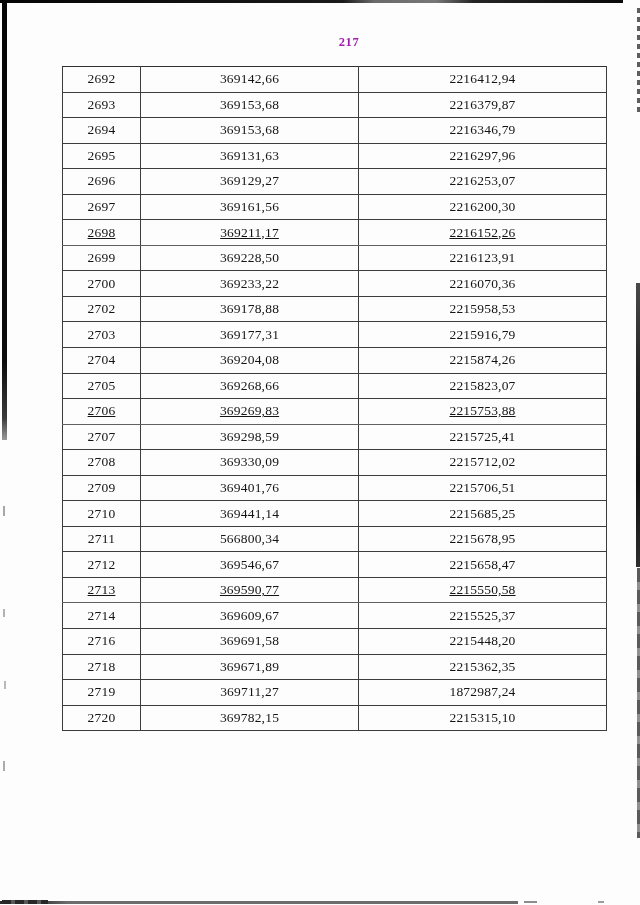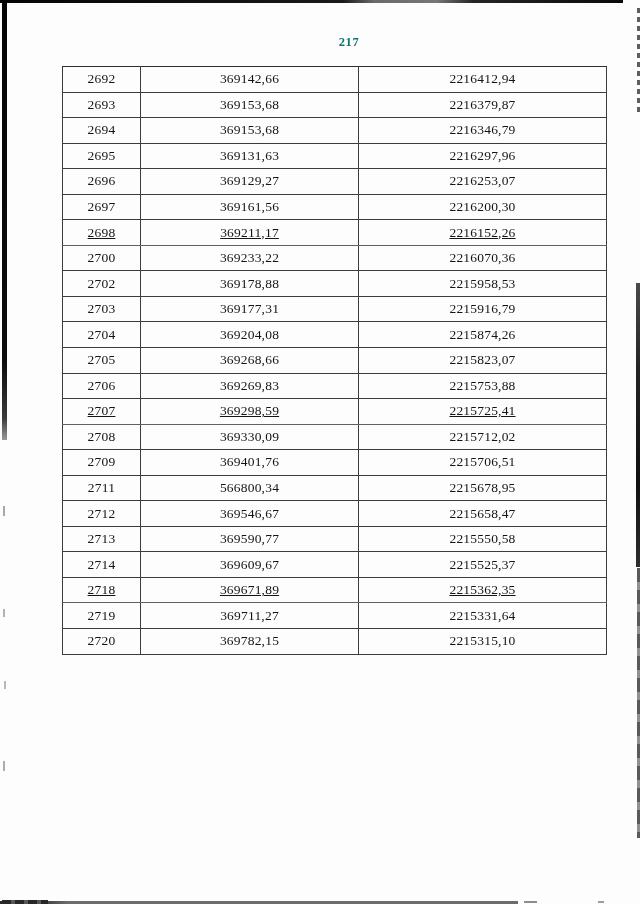--- a/index.html
+++ b/index.html
@@ -59,21 +59,21 @@
     background: repeating-linear-gradient(to right, #272727 0 9px, #585858 9px 13px);
   }
   .scan-bottom-dash { position: absolute; left: 524px; top: 901px; width: 13px; height: 2px; background: #8d8d8d; }
   .scan-bottom-dot  { position: absolute; left: 598px; top: 901px; width: 6px;  height: 2px; background: #9d9d9d; }
 
   
   .page-number {
     position: absolute; top: 35px; left: 349px;
     transform: translateX(-50%);
     font-size: 12.5px; font-weight: bold;
-    letter-spacing: 0.6px; color: #0f766e;
+    letter-spacing: 0.6px; color: #a21caf;
   }
 
   
   table.coords {
     position: absolute; left: 62px; top: 66px;
     width: 544px;
     border-collapse: collapse;
     table-layout: fixed;
     border: 1.5px solid #2d2d2d;
     padding-left: 25px;
@@ -151,20 +151,25 @@
           <td>2697</td>
           <td>369161,56</td>
           <td>2216200,30</td>
         </tr>
         <tr>
           <td>2698</td>
           <td>369211,17</td>
           <td>2216152,26</td>
         </tr>
         <tr>
+          <td>2699</td>
+          <td>369228,50</td>
+          <td>2216123,91</td>
+        </tr>
+        <tr>
           <td>2700</td>
           <td>369233,22</td>
           <td>2216070,36</td>
         </tr>
         <tr>
           <td>2702</td>
           <td>369178,88</td>
           <td>2215958,53</td>
         </tr>
         <tr>
@@ -196,48 +201,58 @@
           <td>2708</td>
           <td>369330,09</td>
           <td>2215712,02</td>
         </tr>
         <tr>
           <td>2709</td>
           <td>369401,76</td>
           <td>2215706,51</td>
         </tr>
         <tr>
+          <td>2710</td>
+          <td>369441,14</td>
+          <td>2215685,25</td>
+        </tr>
+        <tr>
           <td>2711</td>
           <td>566800,34</td>
           <td>2215678,95</td>
         </tr>
         <tr>
           <td>2712</td>
           <td>369546,67</td>
           <td>2215658,47</td>
         </tr>
         <tr>
           <td>2713</td>
           <td>369590,77</td>
           <td>2215550,58</td>
         </tr>
         <tr>
           <td>2714</td>
           <td>369609,67</td>
           <td>2215525,37</td>
         </tr>
         <tr>
+          <td>2716</td>
+          <td>369691,58</td>
+          <td>2215448,20</td>
+        </tr>
+        <tr>
           <td>2718</td>
           <td>369671,89</td>
           <td>2215362,35</td>
         </tr>
         <tr>
           <td>2719</td>
           <td>369711,27</td>
-          <td>2215331,64</td>
+          <td>1872987,24</td>
         </tr>
         <tr>
           <td>2720</td>
           <td>369782,15</td>
           <td>2215315,10</td>
         </tr>
       </tbody>
   </table>
 
 </div>

